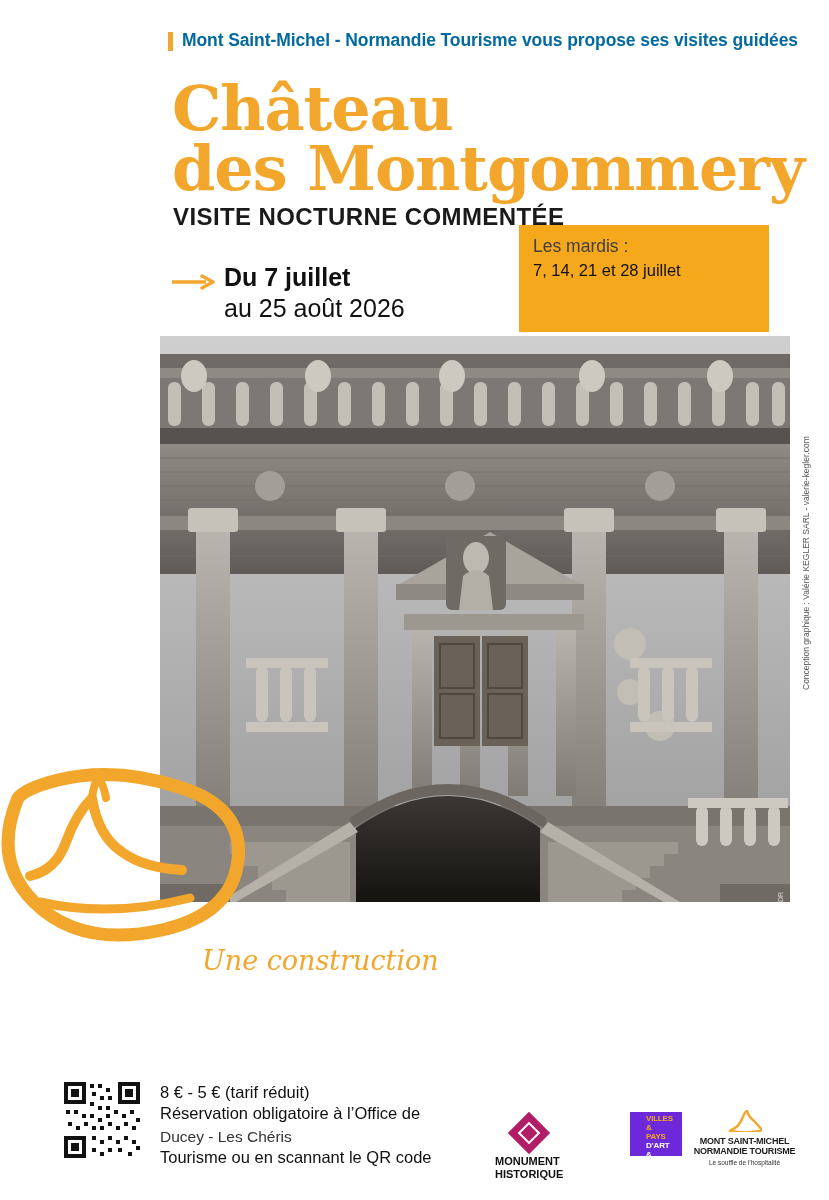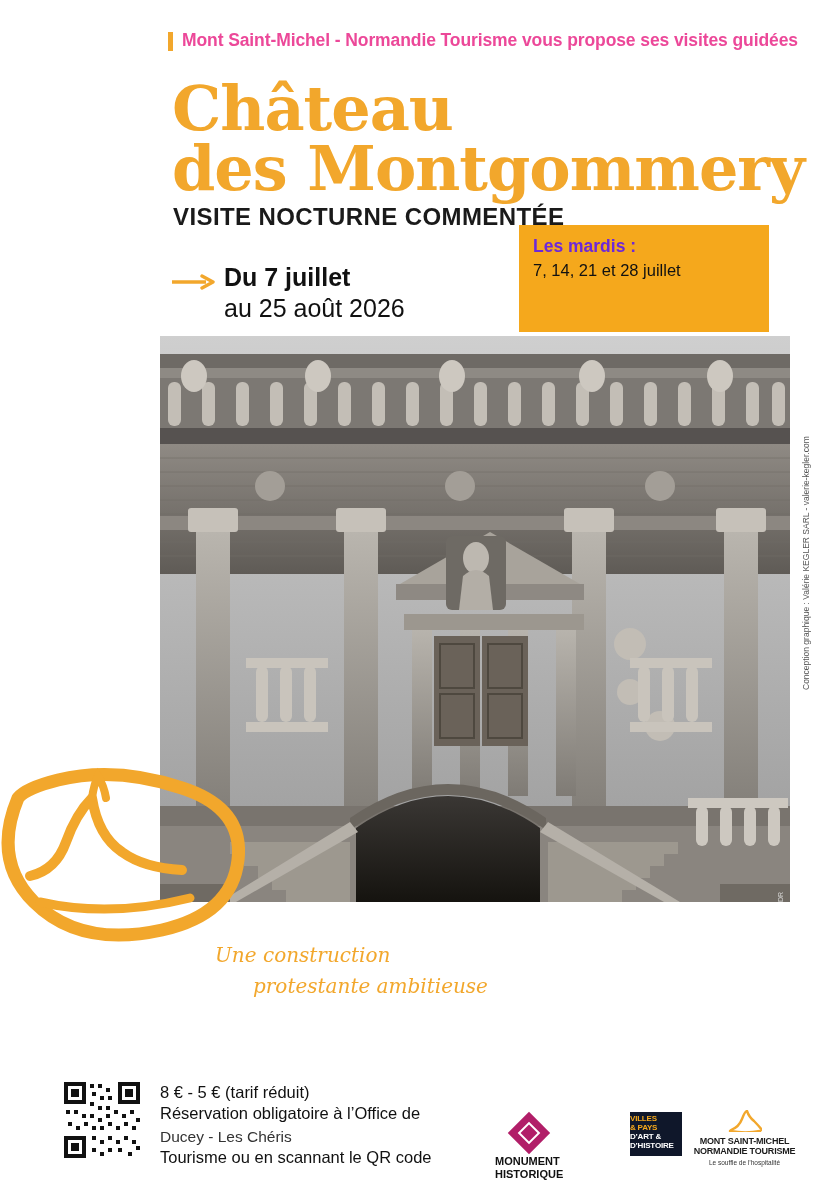--- a/index.html
+++ b/index.html
@@ -6,21 +6,21 @@
   body{
     width:829px;height:1200px;background:#ffffff;
     font-family:"Liberation Sans", sans-serif;
     color:#1a1a1a; position:relative; overflow:hidden;
   }
   .poster{position:absolute;inset:0;}
 
   
   .kicker{
     position:absolute;left:168px;top:30px;width:640px;
-    font-size:17.5px;font-weight:600;color:#ec4899;letter-spacing:-0.1px;
+    font-size:17.5px;font-weight:600;color:#0369a1;letter-spacing:-0.1px;
     display:flex;align-items:flex-end;gap:9px;
   }
   .kicker .bar{
     display:inline-block;width:5px;height:19px;background:#F2A72C;flex:0 0 auto;
   }
 
   
   .title1{
     position:absolute;left:172px;top:78px;
     font-family:"DejaVu Serif", serif;
@@ -51,21 +51,21 @@
   }
   .dates .l2{
     margin-left:52px;font-size:25px;font-weight:400;color:#111;line-height:1.22;
   }
 
   
   .infobox{
     position:absolute;left:519px;top:225px;width:250px;height:107px;
     background:#F5A81C;padding:10px 14px 0 14px;box-sizing:border-box;
   }
-  .infobox .ib-title{font-size:17.5px;font-weight:bold;color:#6d28d9;line-height:1.35;}
+  .infobox .ib-title{font-size:17.5px;font-weight:normal;color:#404040;line-height:1.35;}
   .infobox .ib-line{font-size:16.5px;font-weight:400;color:#111;line-height:1.38;}
 
   
   .photo{
     position:absolute;left:160px;top:336px;width:630px;height:566px;
     background:#6d6d6d;overflow:hidden;
   }
   .photo svg{display:block;width:100%;height:100%;}
   .photo-credit{
     position:absolute;right:6px;bottom:10px;color:#e8e8e8;font-size:7px;
@@ -78,23 +78,23 @@
     position:absolute;left:801px;top:690px;width:240px;
     font-size:8.5px;color:#555;white-space:nowrap;
     transform:rotate(-90deg);transform-origin:left top;
   }
 
   
   .brush{position:absolute;left:0px;top:690px;width:245px;height:265px;}
 
   
   .tagline{
-    position:absolute;left:215px;top:940px;width:420px;
+    position:absolute;left:202px;top:940px;width:420px;
     font-family:"DejaVu Serif", serif;
-    font-style:italic;color:#F2A72C;font-size:20px;line-height:1.55;
+    font-style:italic;color:#F2A72C;font-size:27px;line-height:1.55;
   }
   .tagline .t2{margin-left:38px;display:block;}
 
   
   .qr{position:absolute;left:62px;top:1080px;width:80px;height:80px;}
   .footer-text{
     position:absolute;left:160px;top:1082px;width:330px;
     font-size:16.5px;line-height:1.30;color:#111;
   }
   .footer-text .fl{display:block;}
@@ -105,22 +105,22 @@
   .logo-mh .diamond{
     width:30px;height:30px;background:#B11E68;transform:rotate(45deg);
     position:relative;
   }
   .logo-mh .diamond:after{
     content:"";position:absolute;left:7px;top:7px;width:16px;height:16px;
     border:2px solid #fff;box-sizing:border-box;
   }
   .logo-mh .mh-txt{font-size:11px;font-weight:bold;line-height:1.15;color:#111;}
   .logo-vpah{
-    position:absolute;left:135px;top:2px;width:52px;height:44px;background:#0f172a;
-    color:#fff;font-size:8px;font-weight:bold;line-height:1.12;padding:3px 0;
+    position:absolute;left:135px;top:2px;width:52px;height:44px;background:#6d28d9;
+    color:#fff;font-size:8px;font-weight:bold;line-height:1.12;padding:3px 16px;
     box-sizing:border-box;letter-spacing:-0.2px;
   }
   .logo-vpah .y{color:#F5A81C;}
   .logo-msm{position:absolute;left:197px;top:0px;width:105px;text-align:center;}
   .logo-msm .msm-txt{font-size:9px;font-weight:bold;line-height:1.15;color:#1b1b1b;letter-spacing:-.2px;}
   .logo-msm .msm-sub{font-size:6.5px;color:#333;margin-top:2px;}
 </style>
 </head>
 <body>
 
@@ -336,21 +336,20 @@
 
   <svg class="brush" viewBox="0 0 245 265">
     <path d="M18 108 q-26 62 16 104 q46 46 128 28 q70 -16 76 -70 q6 -52 -56 -72 q-66 -22 -124 -8 q-32 8 -40 18" fill="none" stroke="#F2A72C" stroke-width="13" stroke-linecap="round"></path>
     <path d="M30 186 q26 -6 36 -34 q10 -28 26 -44 q6 38 30 54 q22 16 60 18" fill="none" stroke="#F2A72C" stroke-width="10" stroke-linecap="round" stroke-linejoin="round"></path>
     <path d="M92 108 q2 -14 6 -22 q6 10 8 22" fill="none" stroke="#F2A72C" stroke-width="8" stroke-linecap="round"></path>
     <path d="M40 212 q70 16 150 -4" fill="none" stroke="#F2A72C" stroke-width="9" stroke-linecap="round"></path>
   </svg>
 
   <div class="tagline">
     <span>Une construction</span>
-    <span class="t2">protestante ambitieuse</span>
   </div>
 
   <svg class="qr" viewBox="0 0 80 80">
     <rect x="0" y="0" width="80" height="80" fill="#fff"></rect>
     <g fill="#111">
       <rect x="2" y="2" width="22" height="22"></rect>
         <rect x="56" y="2" width="22" height="22"></rect>
       <rect x="2" y="56" width="22" height="22"></rect>
     </g>
     <g fill="#fff">

